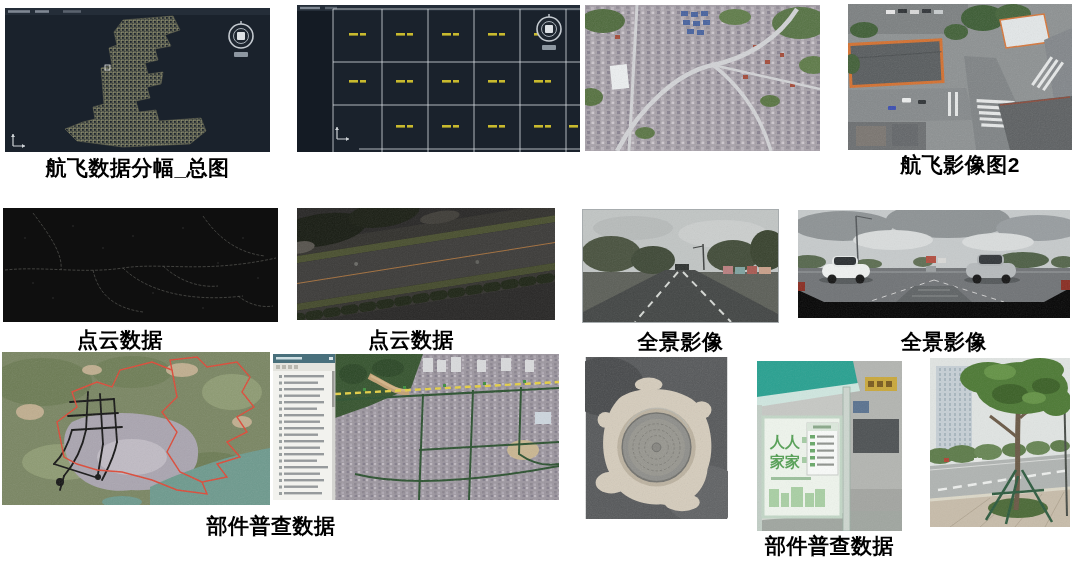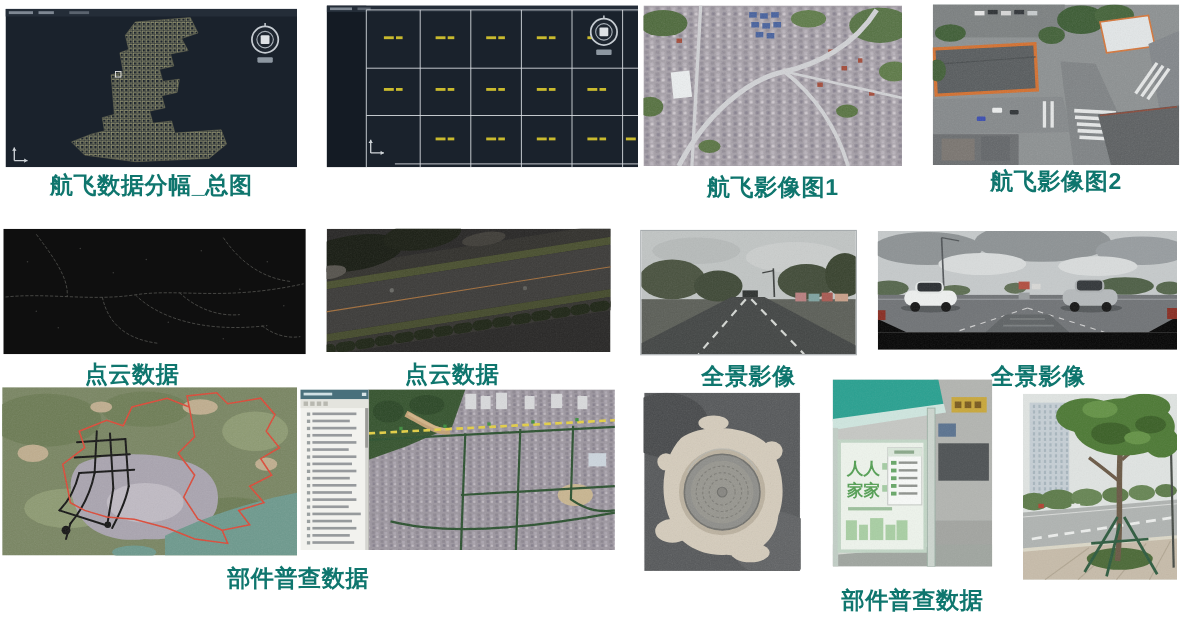--- a/index.html
+++ b/index.html
@@ -1,20 +1,20 @@
 <!DOCTYPE html>
 <html><head>
 <meta charset="utf-8">
 <style>
   html,body{margin:0;padding:0;background:#ffffff;}
   .board{position:relative;width:1080px;height:580px;background:#ffffff;overflow:hidden;
          font-family:"Liberation Sans","DejaVu Sans",sans-serif;}
   .fig{position:absolute;}
   .fig svg{display:block;width:100%;height:100%;}
-  .caption{position:absolute;text-align:center;font-size:21px;font-weight:700;color:#0f766e;
+  .caption{position:absolute;text-align:center;font-size:21px;font-weight:700;color:#000000;
            letter-spacing:0.5px;white-space:nowrap;}
   .bordered{outline:1px solid #a7acae;}
 </style>
 </head>
 <body>
 
 <div class="board">
 
   <svg width="0" height="0" style="position:absolute">
     <defs>
@@ -195,21 +195,20 @@
       <rect x="8" y="122" width="30" height="20" fill="#7a7570"></rect>
       <rect x="44" y="120" width="26" height="22" fill="#636669"></rect>
       <polygon points="150,100 224,92 224,146 162,146" fill="#5d6062"></polygon>
       <line x1="152" y1="101" x2="222" y2="93" stroke="#8a4a3a" stroke-width="1.5"></line>
       <ellipse cx="4" cy="60" rx="8" ry="10" fill="#415f37"></ellipse>
       <rect width="224" height="146" filter="url(#nz)" opacity="0.15"></rect>
     </svg>
   </div>
 
   <div class="caption" style="left:5px;top:154px;width:265px">航飞数据分幅_总图</div>
-  <div class="caption" style="left:585px;top:156px;width:235px">航飞影像图1</div>
   <div class="caption" style="left:848px;top:151px;width:224px">航飞影像图2</div>
 
   <div class="fig" style="left:3px;top:208px;width:275px;height:114px">
     <svg viewBox="0 0 275 114">
       <rect width="275" height="114" fill="#0f0f0f"></rect>
       <g stroke="#474744" stroke-width="0.9" fill="none" stroke-dasharray="3 1.5">
         <path d="M2,62 C40,58 80,66 120,60 C160,54 200,66 273,50"></path>
         <path d="M120,60 C140,80 180,95 240,88"></path>
         <path d="M30,5 C45,25 60,45 58,62"></path>
         <path d="M200,8 C215,30 235,45 262,48"></path>
@@ -481,21 +480,21 @@
         <circle cx="72" cy="92" r="24" stroke-dasharray="2.5 2"></circle>
         <circle cx="72" cy="92" r="18" stroke-dasharray="2.5 2"></circle>
         <circle cx="72" cy="92" r="12" stroke-dasharray="2.5 2"></circle>
       </g>
       <circle cx="72" cy="92" r="4.5" fill="#868580" stroke="#6e6e6a"></circle>
       <path d="M40,74 A35,35 0 0 1 104,72" stroke="#b9b9b2" stroke-width="1.5" fill="none" opacity="0.7"></path>
       <rect width="144" height="165" filter="url(#nz)" opacity="0.15"></rect>
     </svg>
   </div>
 
-  <div class="fig" style="left:757px;top:345px;width:145px;height:170px">
+  <div class="fig" style="left:757px;top:361px;width:145px;height:170px">
     <svg viewBox="0 0 145 170">
       <rect width="145" height="170" fill="#c6c8c4"></rect>
       <rect x="92" width="53" height="128" fill="#b3b5b1"></rect>
       <rect x="96" y="58" width="46" height="34" fill="#4f5355"></rect>
       <rect x="108" y="16" width="32" height="14" fill="#c9a83c"></rect>
       <rect x="111" y="20" width="6" height="6" fill="#7a5c20"></rect>
         <rect x="120" y="20" width="6" height="6" fill="#7a5c20"></rect>
         <rect x="129" y="20" width="6" height="6" fill="#7a5c20"></rect>
       <rect x="96" y="40" width="16" height="12" fill="#5b7390"></rect>
       <rect x="92" y="128" width="53" height="42" fill="#a3a5a1"></rect>

